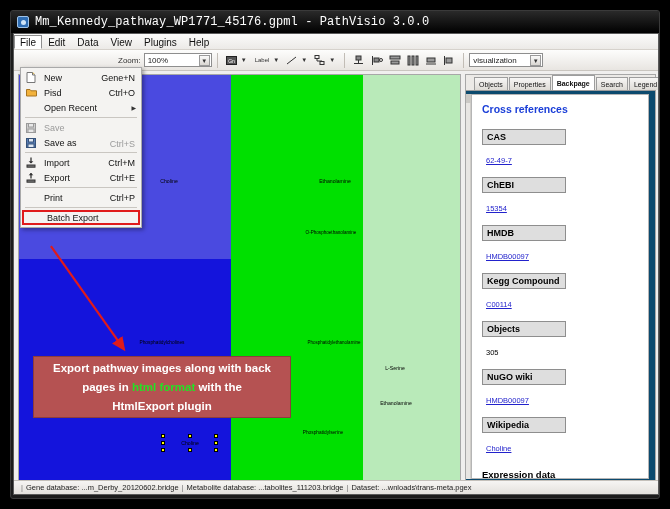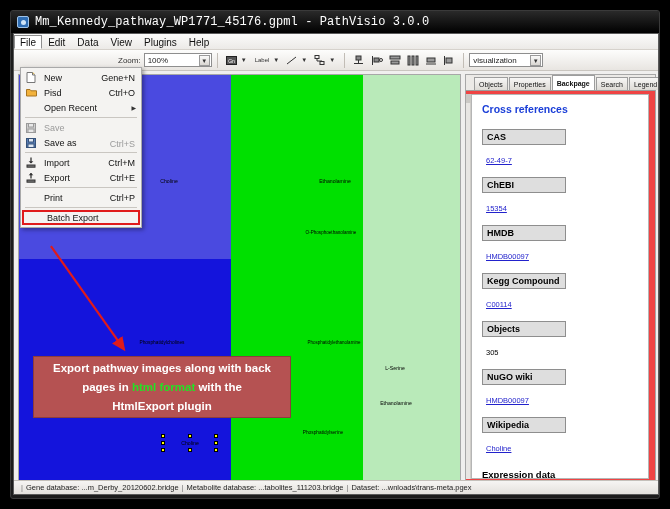--- a/index.html
+++ b/index.html
@@ -206,21 +206,21 @@
     padding-top: 2px;
     z-index: 30;
   }
   #banner .hl { color: #25e025; }
 
   
   #rightpanel {
     position:absolute;
     left: 451px; top: 40px;
     width: 191px; height: 410px;
-    background: #ef4444;
+    background: #0c4a6e;
     border: 1px solid #a7a7a7;
   }
   #tabstrip {
     position:absolute; left:0; top:0;
     width:100%; height: 16px;
     display:flex; align-items:flex-end;
     padding-left: 8px;
     background: #eceae7;
     border-bottom: 1px solid #9d9d9d;
   }

